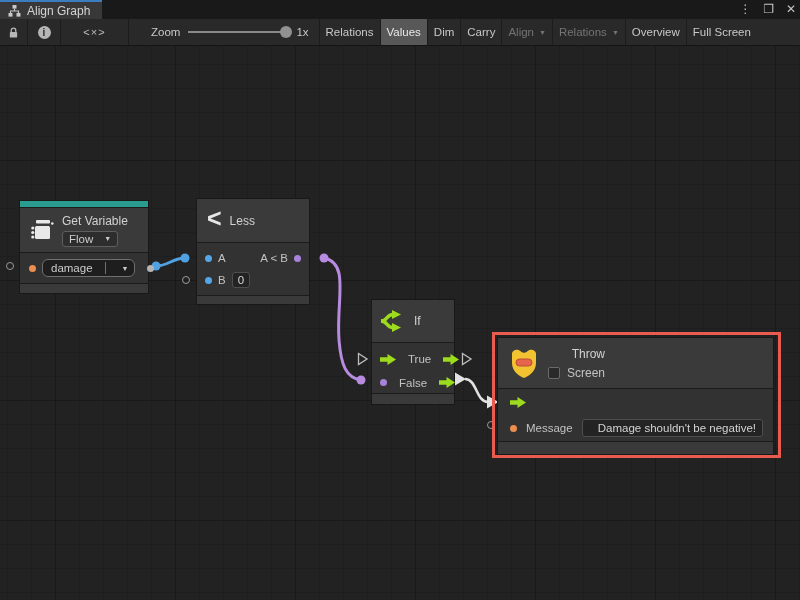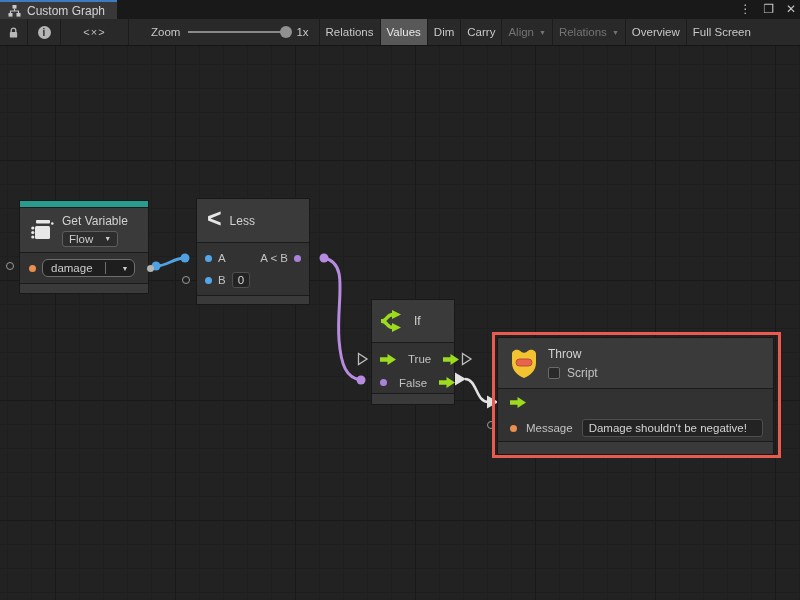--- a/index.html
+++ b/index.html
@@ -37,21 +37,21 @@
       linear-gradient(90deg,#191919 1px, transparent 1px),
       linear-gradient(#1e1e1e 1px, transparent 1px),
       linear-gradient(90deg,#1e1e1e 1px, transparent 1px);
     background-size:120px 120px,120px 120px,24px 24px,24px 24px;
     background-position:0 -6px,55px 0,0 -6px,7px 0; }
 
   .wires { position:absolute; left:0; top:0; width:800px; height:600px; z-index:2; pointer-events:none; }
 
   
   .node { position:absolute; z-index:3; display:flex; flex-direction:column; gap:1px;
-          background:#1b1b1b; border:1px solid #181818; }
+          background:#1b1b1b; border:1px solid #181818;text-align:right; }
   .nhead { background:#3a3a3a; display:flex; align-items:center; gap:8px; padding:0 10px; }
   .nbody { background:#323232; display:flex; flex-direction:column; }
   .nfoot { background:#3a3a3a; }
   .ntitle { color:#d2d2d2; font-size:12px; white-space:nowrap; }
   .prow { display:flex; align-items:center; gap:6px; padding:0 8px; }
   .plabel { color:#c2c2c2; font-size:11.5px; white-space:nowrap; }
   .spacer { flex:1 1 auto; }
   .dot { width:7px; height:7px; border-radius:50%; flex:0 0 auto; }
   .dot.orange { background:#ec8e4e; }
   .dot.blue   { background:#53a7e8; }
@@ -95,21 +95,21 @@
 <div id="app">
 
   <div class="tabstrip">
     <div class="tab">
       <svg width="13" height="12" viewBox="0 0 13 12">
         <rect x="4.5" y="0" width="4" height="3.6" fill="#c8c8c8"></rect>
         <rect x="0.5" y="8" width="4" height="3.6" fill="#c8c8c8"></rect>
         <rect x="8.5" y="8" width="4" height="3.6" fill="#c8c8c8"></rect>
         <path d="M6.5,3.6 V6 M2.5,8 V6 H10.5 V8" stroke="#c8c8c8" stroke-width="1.1" fill="none"></path>
       </svg>
-      <span class="tab-label">Custom Graph</span>
+      <span class="tab-label">Align Graph</span>
     </div>
     <div class="winctl">
       <span>⋮</span>
       <span>❐</span>
       <span>✕</span>
     </div>
   </div>
 
   <div class="toolbar">
     <div class="tsec" style="width:28px">
@@ -280,21 +280,21 @@
   <div class="node" style="left:497px; top:337px; width:277px">
     <div class="nhead" style="height:50px; padding-left:11px; gap:9px">
       <svg width="30" height="34" viewBox="0 0 30 34">
         <path d="M3,8 C3,4.8 7,2.8 10,4.3 C12,5.3 13,6.8 15,6.8 C17,6.8 18,5.3 20,4.3 C23,2.8 27,4.8 27,8 L27,17 C27,25 21,29.5 15,32 C9,29.5 3,25 3,17 Z" fill="#f2c230"></path>
         <rect x="7" y="13" width="16" height="7" rx="3.5" fill="#e4654b" stroke="#bf4a37" stroke-width="1"></rect>
       </svg>
       <div class="gv-col" style="gap:1px">
         <span class="ntitle">Throw</span>
         <div class="th-custom">
           <span class="checkbox"></span>
-          <span class="plabel" style="font-size:12px">Script</span>
+          <span class="plabel" style="font-size:12px">Screen</span>
         </div>
       </div>
     </div>
     <div class="nbody">
       <div class="prow" style="height:26px; padding-left:12px">
         <svg class="flowarrow" viewBox="0 0 16 11">
           <path d="M0,3.2 h7.5 V0 L16,5.5 7.5,11 V7.8 H0 z" fill="#9cdb1e"></path>
         </svg>
       </div>
       <div class="prow" style="height:26px; padding-left:12px; padding-right:10px; gap:9px">

